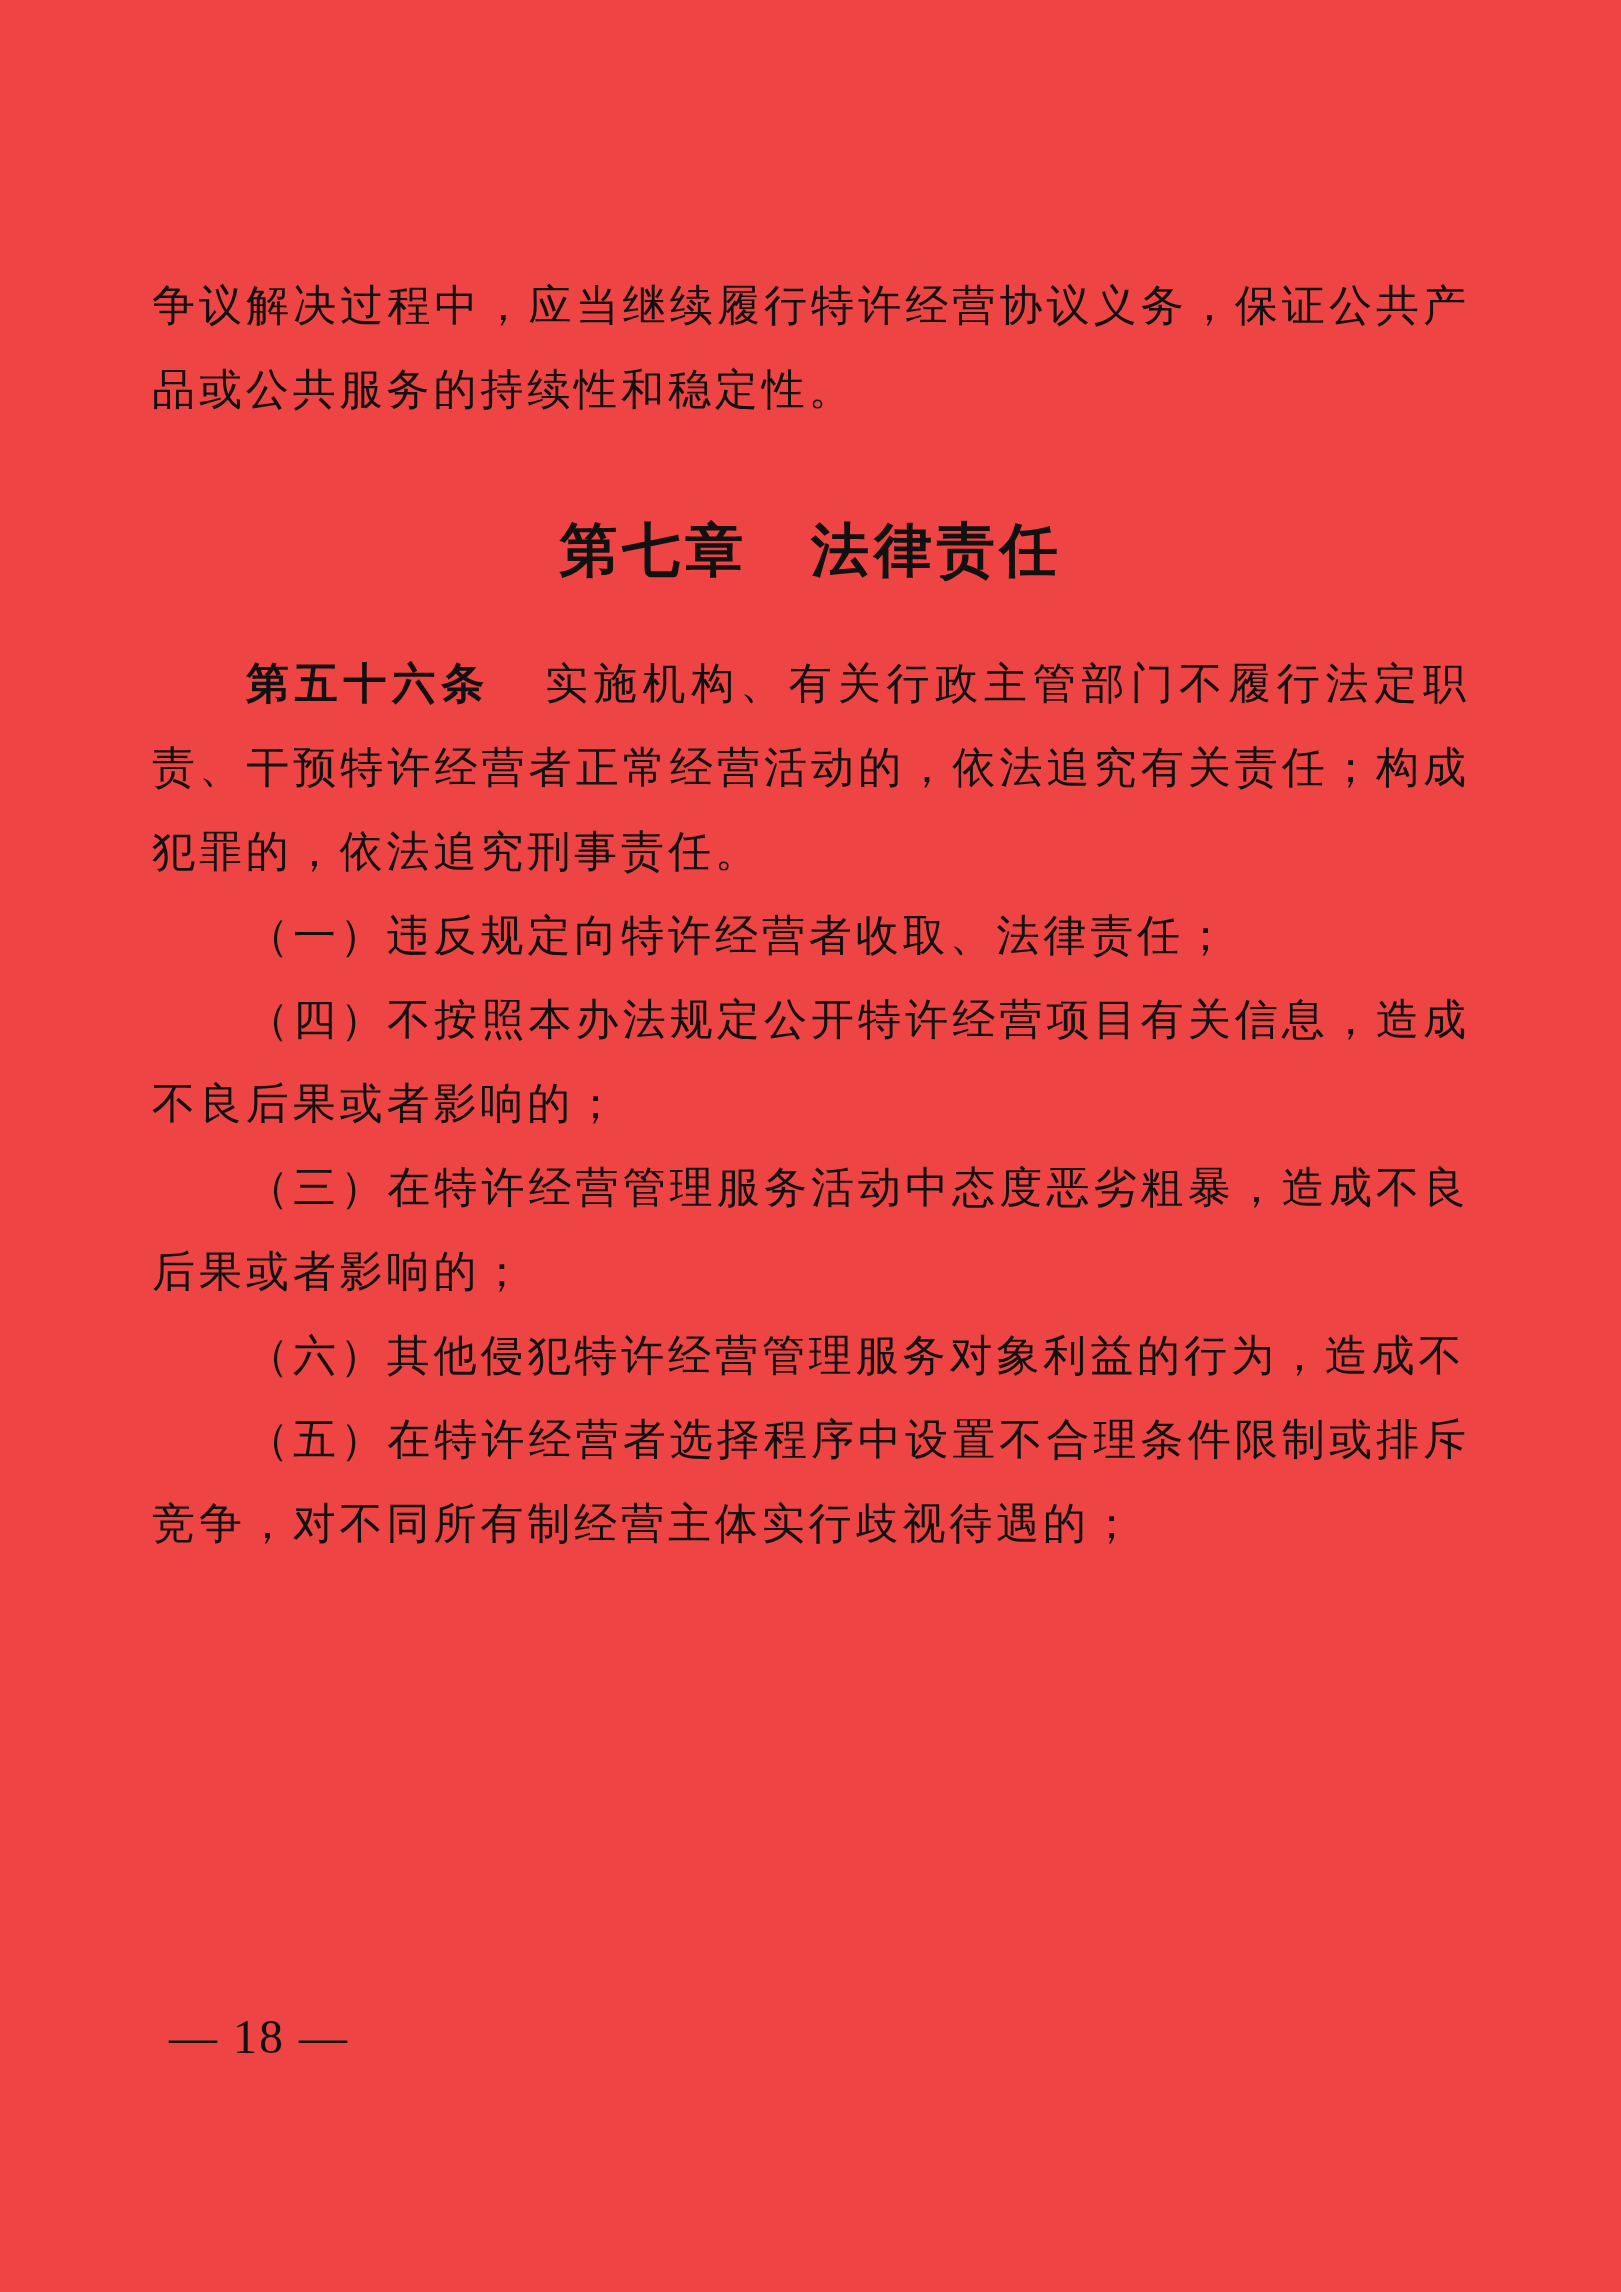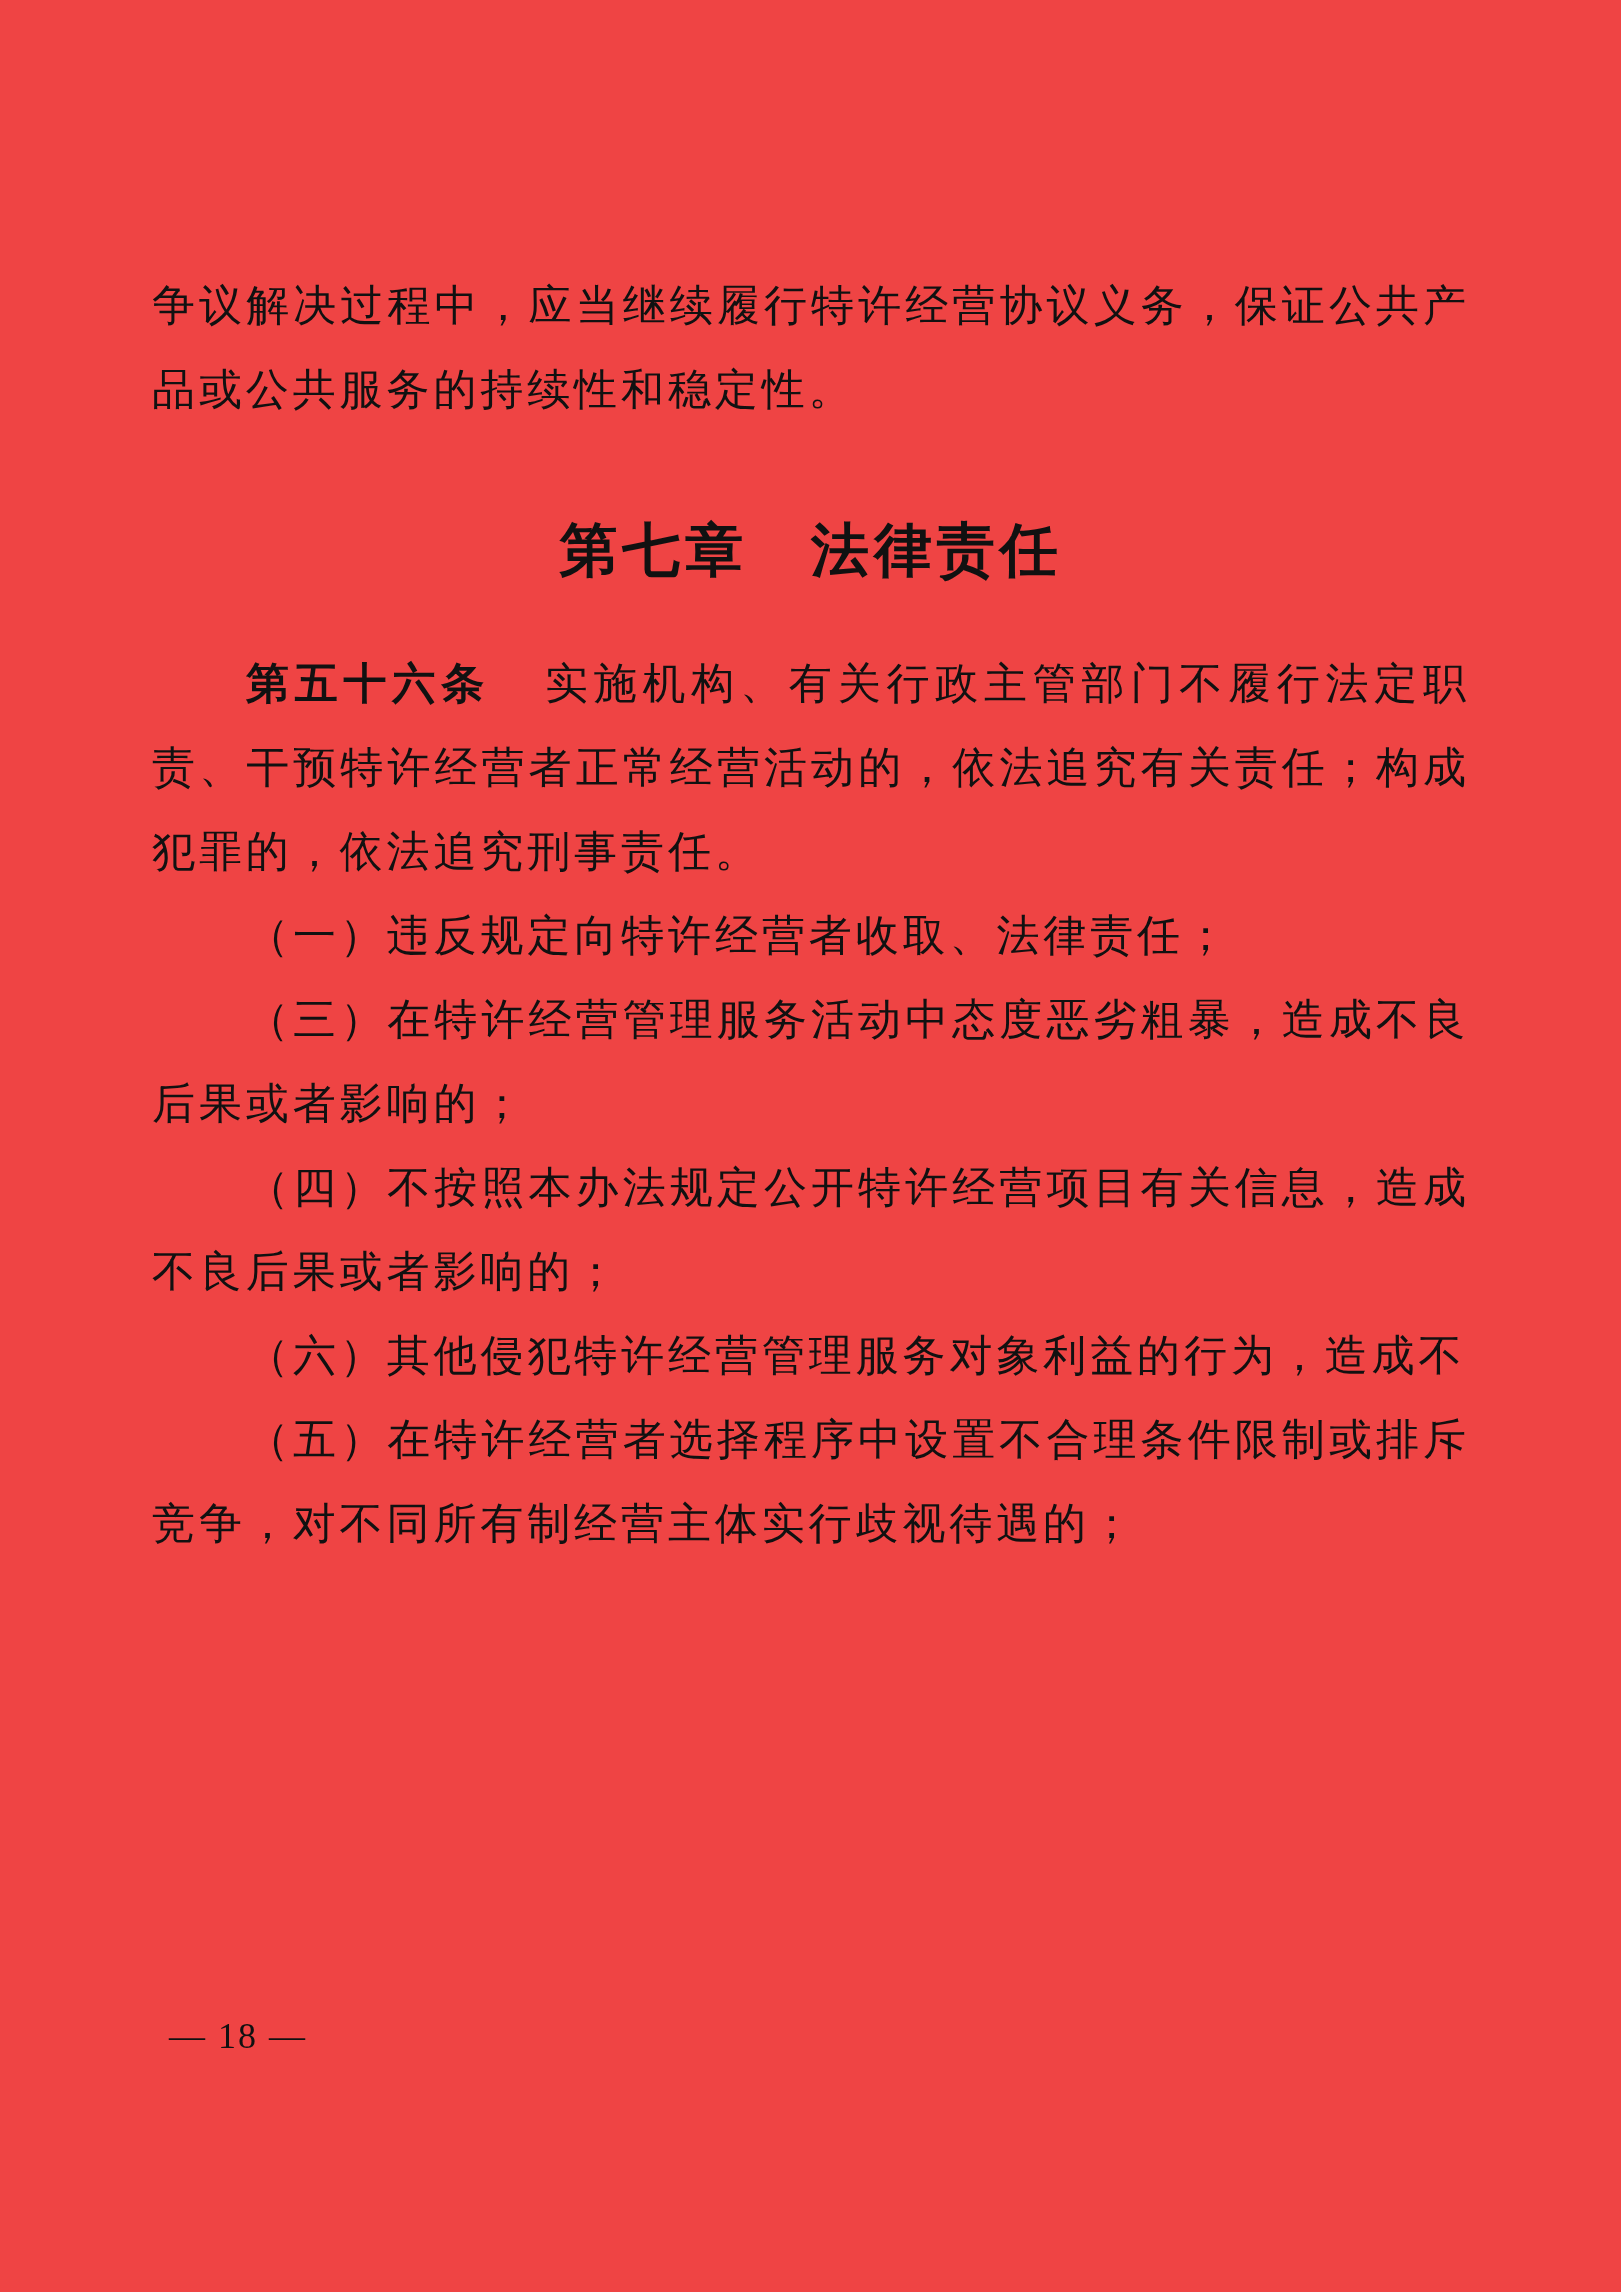--- a/index.html
+++ b/index.html
@@ -46,21 +46,21 @@
   }
   .article-term {
     font-family: "Liberation Sans", "DejaVu Sans", sans-serif;
     font-weight: bold;
     margin-right: 55px;
   }
   .footer {
     position: absolute;
     left: 169px;
     top: 2011px;
-    font-size: 36px;
+    font-size: 48px;
     line-height: 51px;
     letter-spacing: 2px;
     color: #111111;
   }
 </style>
 </head>
 <body>
 
 <div class="page">
 
@@ -69,23 +69,23 @@
     <p>争议解决过程中，应当继续履行特许经营协议义务，保证公共产品或公共服务的持续性和稳定性。</p>
 
     <p class="chapter-heading">第七章　法律责任</p>
 
     <p class="indent"><span class="article-term">第五十六条</span><span>实施机构、有关行政主管部门不履行法定职责、干预特许经营者正常经营活动的，依法追究有关责任；构成犯罪的，依法追究刑事责任。</span></p>
 
 
     <p class="indent">（一）违反规定向特许经营者收取、法律责任；</p>
 
 
+    <p class="indent">（四）不按照本办法规定公开特许经营项目有关信息，造成不良后果或者影响的；</p>
+
     <p class="indent">（三）在特许经营管理服务活动中态度恶劣粗暴，造成不良后果或者影响的；</p>
-
-    <p class="indent">（四）不按照本办法规定公开特许经营项目有关信息，造成不良后果或者影响的；</p>
 
     <p class="indent">（六）其他侵犯特许经营管理服务对象利益的行为，造成不</p>
 
     <p class="indent">（五）在特许经营者选择程序中设置不合理条件限制或排斥竞争，对不同所有制经营主体实行歧视待遇的；</p>
 
   </div>
 
   <div class="footer">— 18 —</div>
 
 </div>

